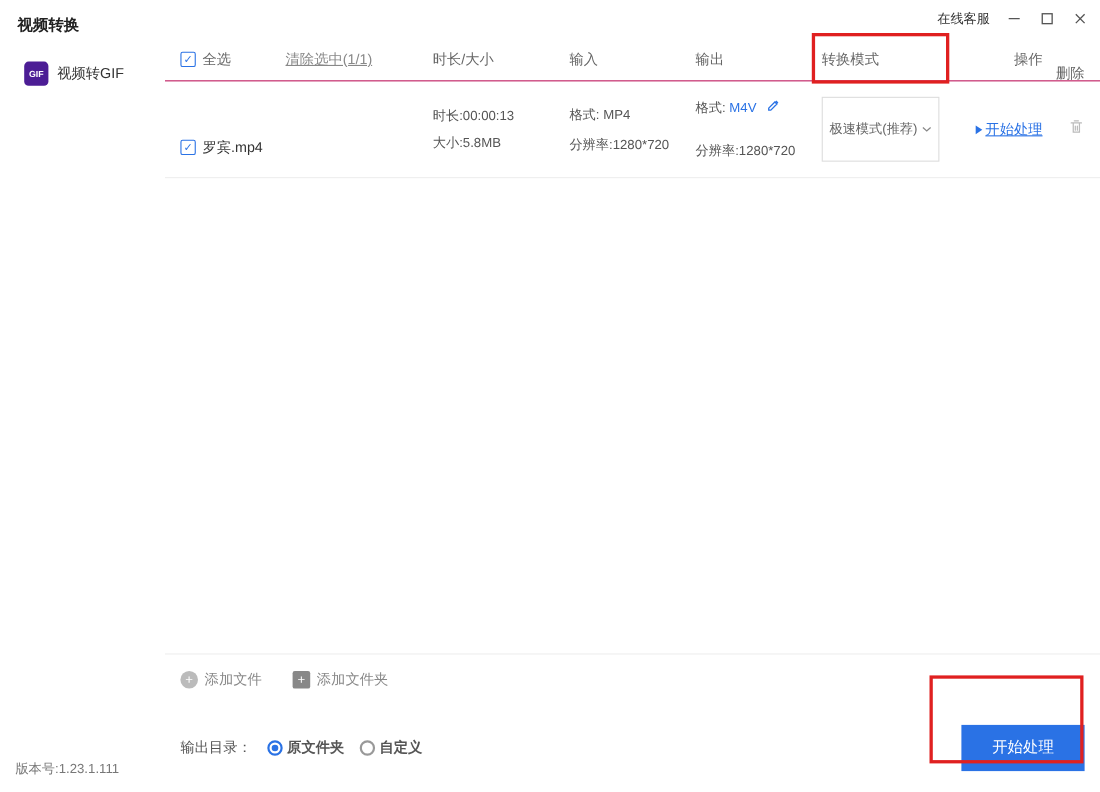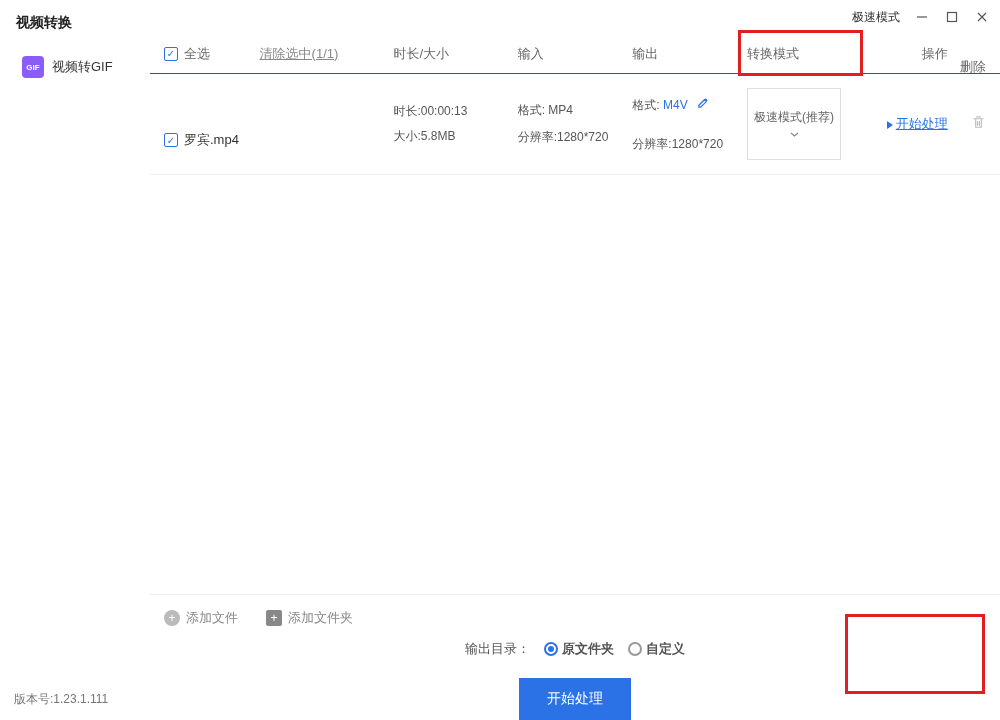--- a/index.html
+++ b/index.html
@@ -4,21 +4,21 @@
   <style>
     * { margin: 0; padding: 0; box-sizing: border-box; font-family: "Microsoft YaHei", "PingFang SC", sans-serif; }
     body { width: 1000px; height: 720px; background: #fff; color: #333; font-size: 13px; overflow: hidden; position: relative; }
     
     .left-sidebar { position: absolute; left: 0; top: 0; width: 150px; height: 100%; }
     .app-title { font-size: 14px; font-weight: bold; padding: 14px 16px 10px; color: #222; }
     .nav-item { display: flex; align-items: center; padding: 10px 14px; margin: 4px 8px; border-radius: 6px; cursor: pointer; color: #333; font-size: 13px; }
     .nav-item.active { background: #f2f2f2; }
     .nav-icon { width: 22px; height: 22px; margin-right: 8px; border-radius: 4px; display: flex; align-items: center; justify-content: center; }
     .nav-icon.blue { background: #3b82f6; }
-    .nav-icon.purple { background: #8b5cf6; }
+    .nav-icon.purple { background: #4c1d95; }
     
     .main { position: absolute; left: 150px; top: 0; right: 0; bottom: 0; display: flex; flex-direction: column; }
     
     .titlebar { height: 34px; display: flex; align-items: center; justify-content: flex-end; padding: 0 10px; color: #333; font-size: 12px; gap: 14px; }
     .titlebar span { cursor: default; }
     .win-btn { width: 16px; height: 16px; display: flex; align-items: center; justify-content: center; cursor: pointer; color: #555; }
     
     .header-row { display: flex; align-items: center; height: 40px; padding: 0 14px; border-bottom: 1px solid #be185d; font-size: 13px; color: #666; }
     .col-check { width: 100px; display: flex; align-items: center; }
     .col-clear { width: 140px; color: #888; text-decoration: underline; }
@@ -35,33 +35,33 @@
     
     .file-row { display: flex; align-items: center; padding: 14px; border-bottom: 1px solid #eee; font-size: 12px; color: #555; }
     .file-check { width: 100px; display: flex; align-items: center; color: #333; font-size: 13px; margin-top: 32px; }
     .meta-group { width: 130px; display: flex; flex-direction: column; gap: 8px; }
     .meta-line { white-space: nowrap; }
     .input-group { width: 120px; display: flex; flex-direction: column; gap: 10px; }
     .output-group { width: 120px; display: flex; flex-direction: column; gap: 22px; }
     .output-format { color: #2a72e5; }
     .edit-icon { color: #2a72e5; margin-left: 6px; cursor: pointer; }
     .mode-select { width: 130px; display:flex; align-items:center; }
-    .mode-box { border: 1px solid #ddd; padding: 20px 6px; font-size: 12px; color: #666; display: flex; align-items: center; gap: 4px; cursor: pointer; flex-direction: column; }
+    .mode-box { border: 1px solid #ddd; padding: 20px 6px; font-size: 12px; color: #666; display: flex; align-items: center; gap: 4px; cursor: pointer; }
     .row-ops { width: 80px; text-align:right; }
     .start-link { color: #2a72e5; text-decoration: underline; cursor: pointer; font-size: 13px; }
     .play-tri { display: inline-block; width: 0; height: 0; border-left: 6px solid #2a72e5; border-top: 4px solid transparent; border-bottom: 4px solid transparent; margin-right: 3px; vertical-align: middle; }
     .row-del { width: 40px; text-align: right; }
     .trash { color: #bbb; cursor: pointer; font-size: 15px; }
     
     .add-bar { margin-top: auto; border-top: 1px solid #eee; height: 46px; display: flex; align-items: center; padding: 0 14px; gap: 28px; color: #888; font-size: 13px; }
     .add-btn { display: flex; align-items: center; gap: 6px; cursor: pointer; }
     .plus-circle { width: 16px; height: 16px; border-radius: 50%; background: #bbb; color: #fff; display: flex; align-items: center; justify-content: center; font-size: 12px; line-height: 1; }
     .plus-square { width: 16px; height: 16px; border-radius: 2px; background: #888; color: #fff; display: flex; align-items: center; justify-content: center; font-size: 12px; line-height: 1; }
     
-    .bottom-bar { height: 80px; display: flex; align-items: center; padding: 0 14px; justify-content: space-between; flex-direction: column; }
+    .bottom-bar { height: 80px; display: flex; align-items: center; padding: 0 14px; justify-content: space-between; }
     .out-dir { display: flex; align-items: center; gap: 14px; font-size: 13px; color: #555; }
     .radio { display: inline-flex; align-items: center; gap: 4px; cursor: pointer; font-weight: bold; }
     .radio-dot { width: 14px; height: 14px; border-radius: 50%; border: 2px solid #999; display: inline-flex; align-items: center; justify-content: center; }
     .radio-dot.sel { border-color: #2a72e5; }
     .radio-dot.sel::after { content: ""; width: 6px; height: 6px; border-radius: 50%; background: #2a72e5; }
     .primary-btn { background: #2a72e5; color: #fff; padding: 12px 28px; font-size: 14px; cursor: pointer; border: none; }
     
     .version { position: absolute; left: 14px; bottom: 12px; font-size: 12px; color: #777; }
     
     .checkbox { width: 14px; height: 14px; border: 1px solid #2a72e5; border-radius: 2px; margin-right: 6px; display: inline-flex; align-items: center; justify-content: center; color: #2a72e5; font-size: 10px; cursor: pointer; }
@@ -75,21 +75,21 @@
   <div class="nav-item">
     <div class="nav-icon purple">
       <span style="color:#fff;font-size:8px;font-weight:bold">GIF</span>
     </div>
     <span>视频转GIF</span>
   </div>
 </div>
 
 <div class="main">
   <div class="titlebar">
-    <span>极速模式</span>
+    <span>在线客服</span>
     <span class="win-btn">
         <svg width="12" height="12">
           <line x1="1" y1="6" x2="11" y2="6" stroke="#555" stroke-width="1.2"></line>
         </svg>
       </span>
     <span class="win-btn">
         <svg width="12" height="12">
           <rect x="1.5" y="1.5" width="9" height="9" fill="none" stroke="#555" stroke-width="1.2"></rect>
         </svg>
       </span>

